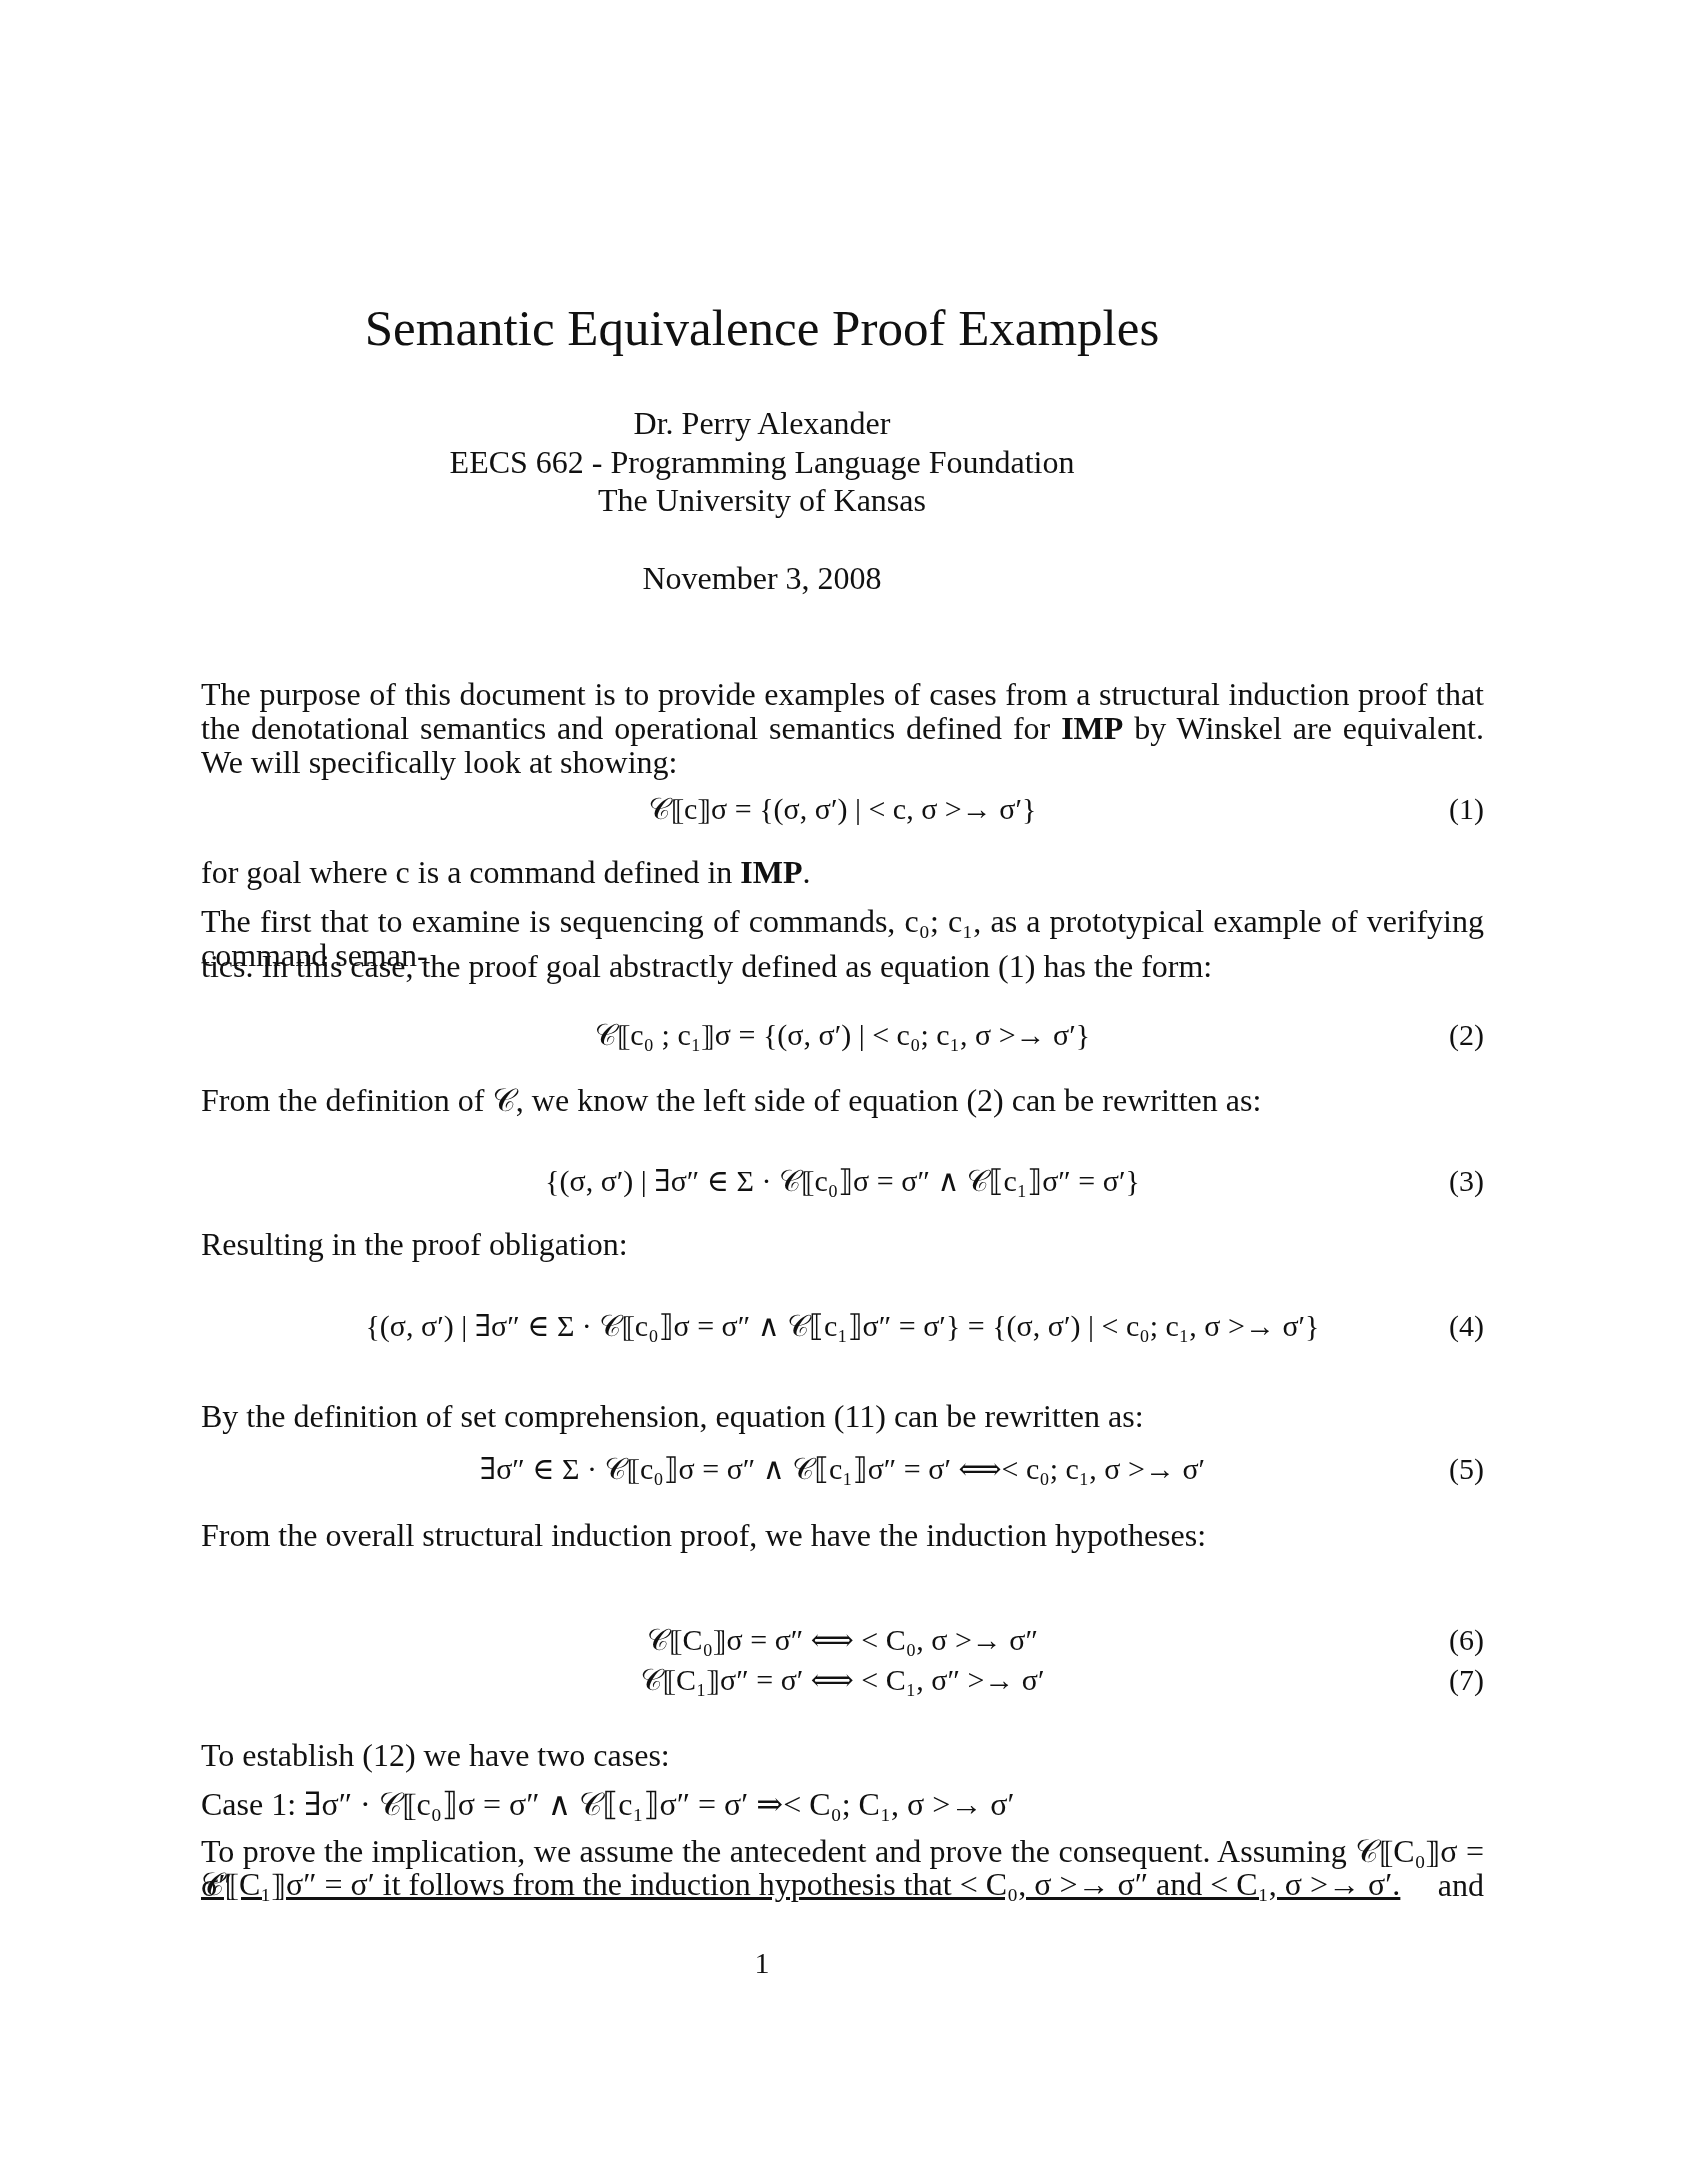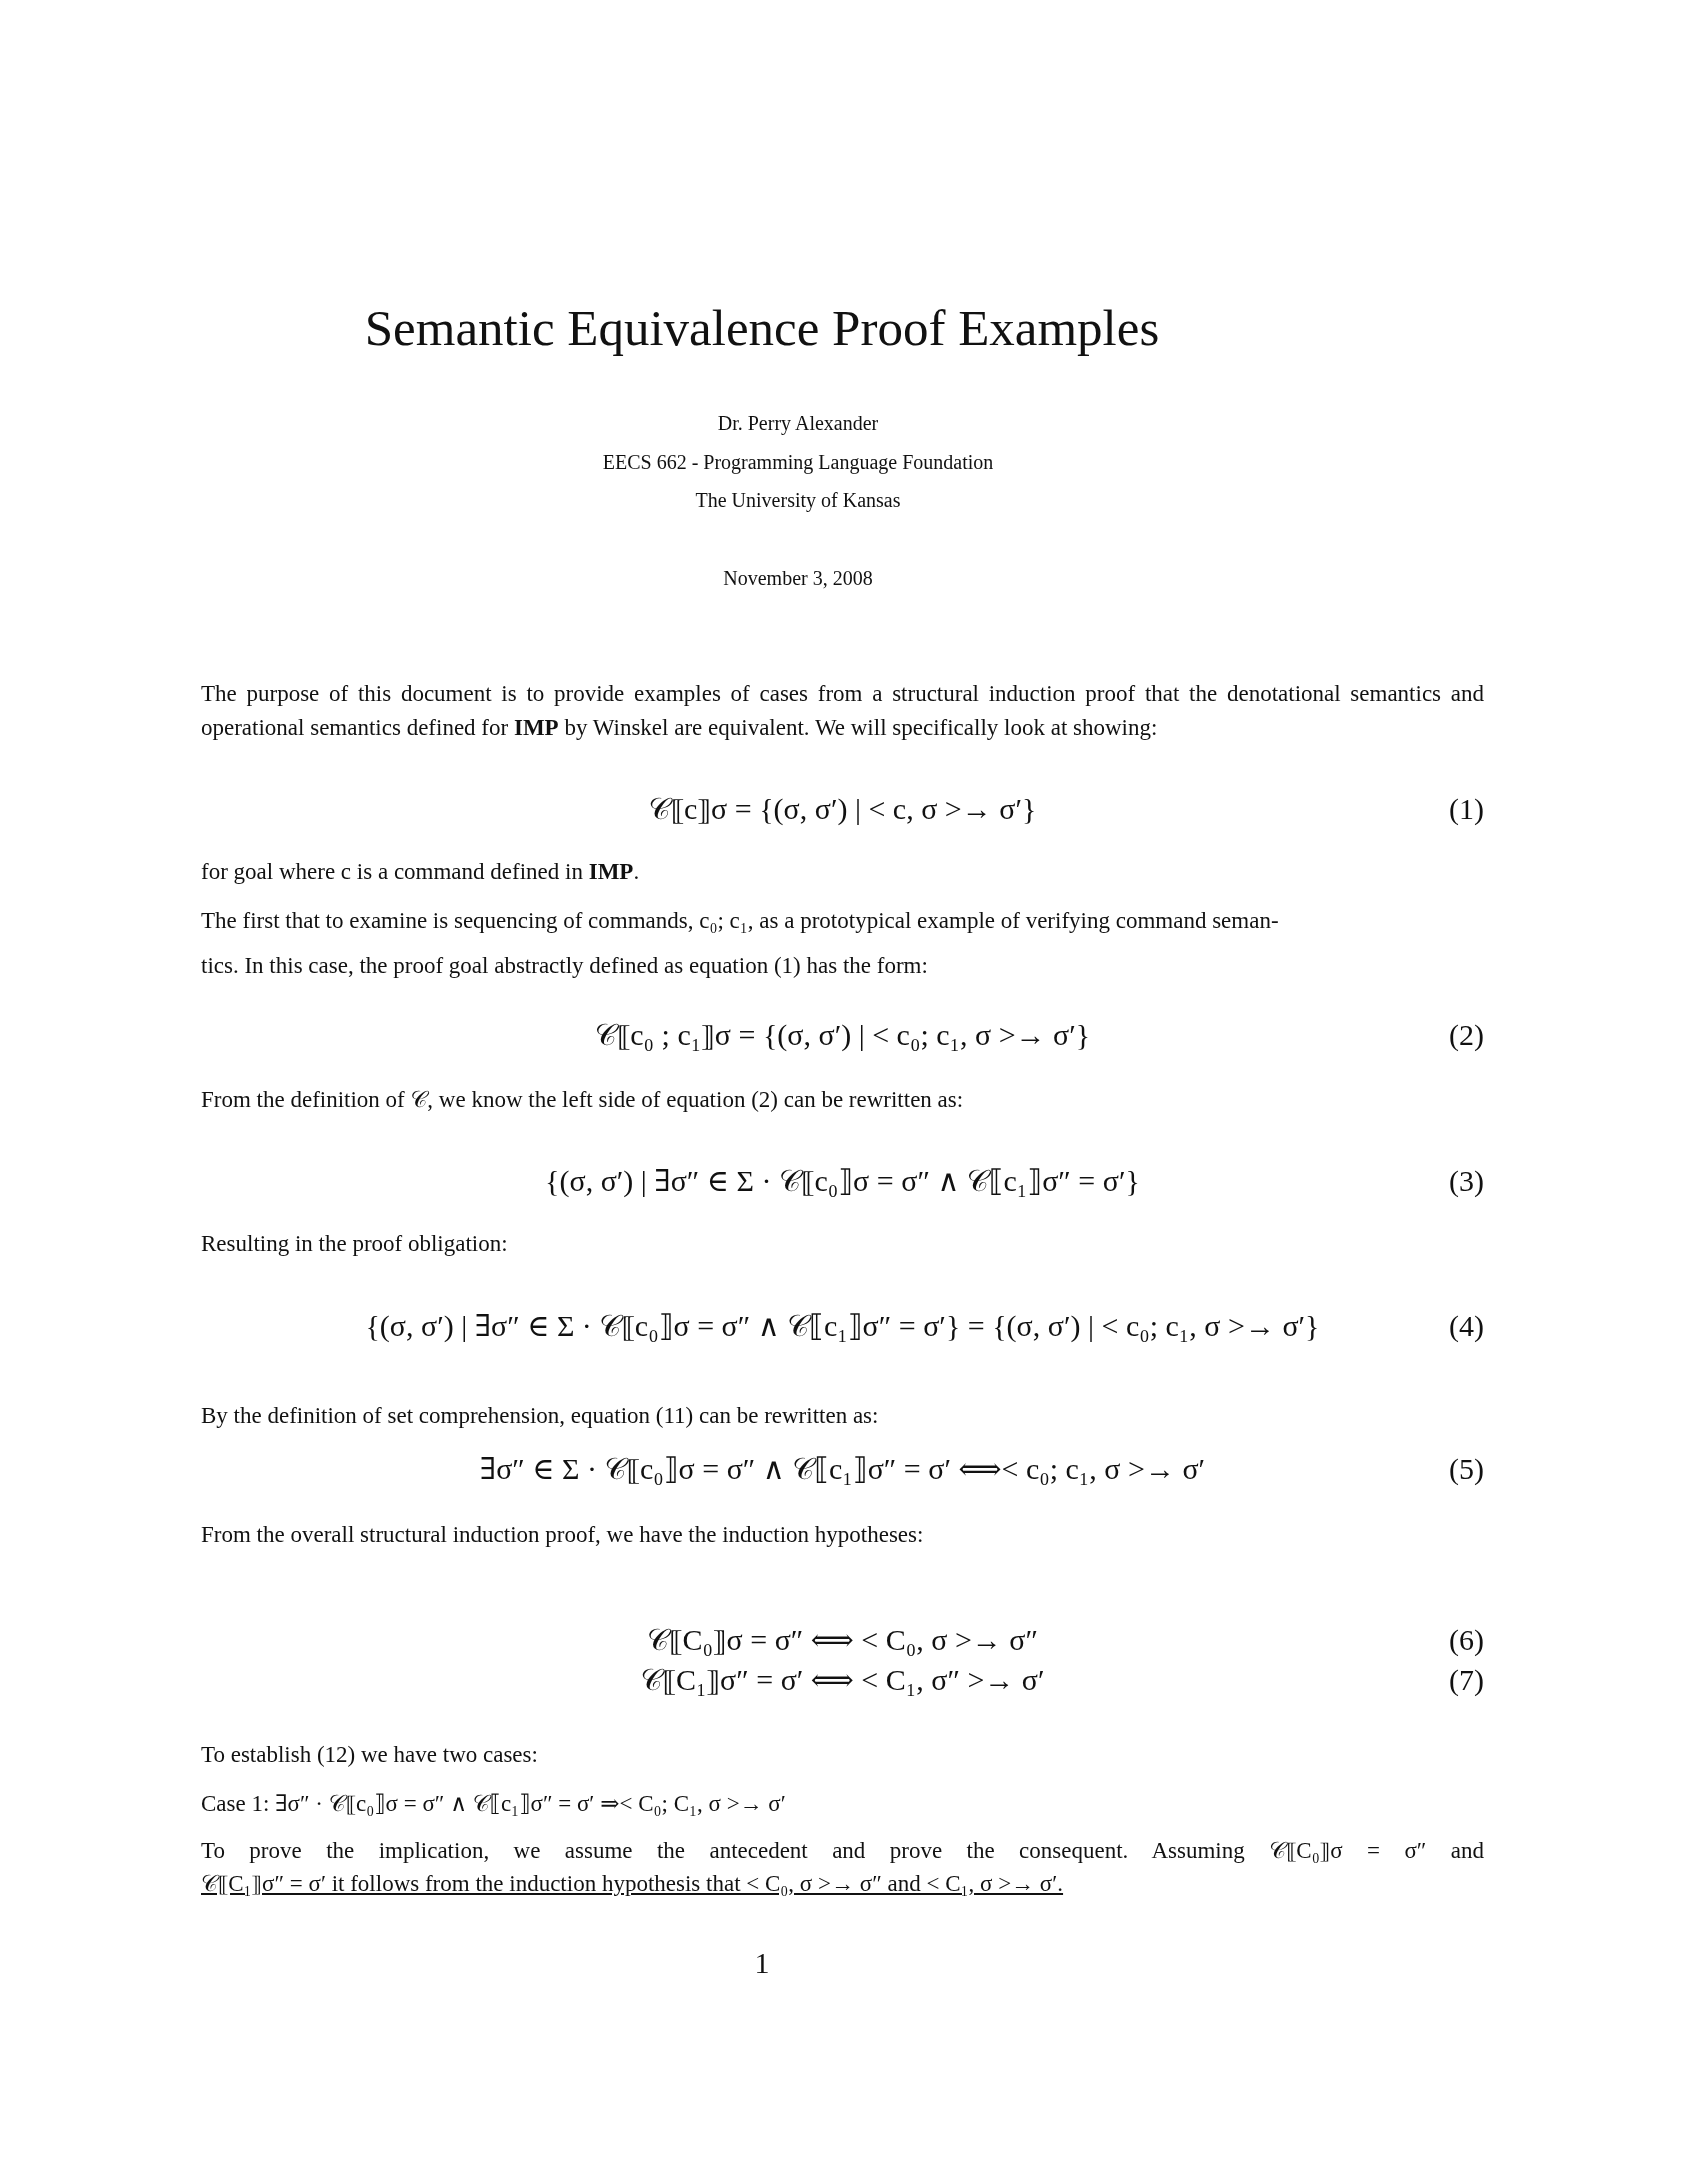--- a/index.html
+++ b/index.html
@@ -1,22 +1,22 @@
 <!DOCTYPE html>
 <html><head>
 <meta charset="utf-8">
 <style>
   html, body { margin:0; padding:0; background:#ffffff; }
   body { width:1683px; height:2178px; position:relative; overflow:hidden;
          font-family:"Liberation Serif","DejaVu Serif",serif; color:#111; }
   .abs { position:absolute; }
   .center { left:0; width:1524px; text-align:center; }
   .title { font-size:51px; top:299px; line-height:59px; }
-  .author { font-size:20px; line-height:39px;padding-left:36px; }
-  .para { left:201px; width:1283px; font-size:23px; line-height:34px; text-align:justify; }
+  .author { font-size:32px; line-height:39px; }
+  .para { left:201px; width:1283px; font-size:32px; line-height:34px; text-align:justify; }
   .para.last { text-align:left; }
   .eq { left:201px; width:1283px; font-size:30px; line-height:40px; }
   .eq .body { position:absolute; left:0; width:1283px; text-align:center; white-space:nowrap; }
   .eq .num { position:absolute; right:0; top:0; }
   .m { }
   b { font-weight:bold; }
   .pgnum { font-size:30px; top:1946px; }
 </style>
 </head>
 <body>

